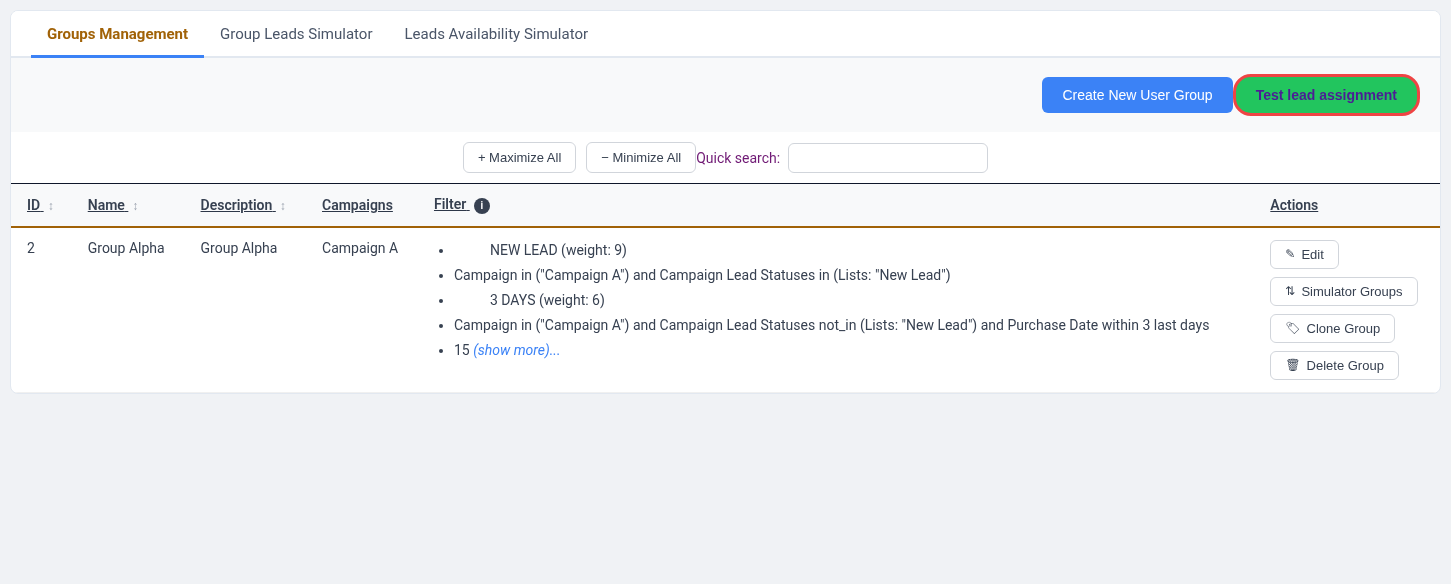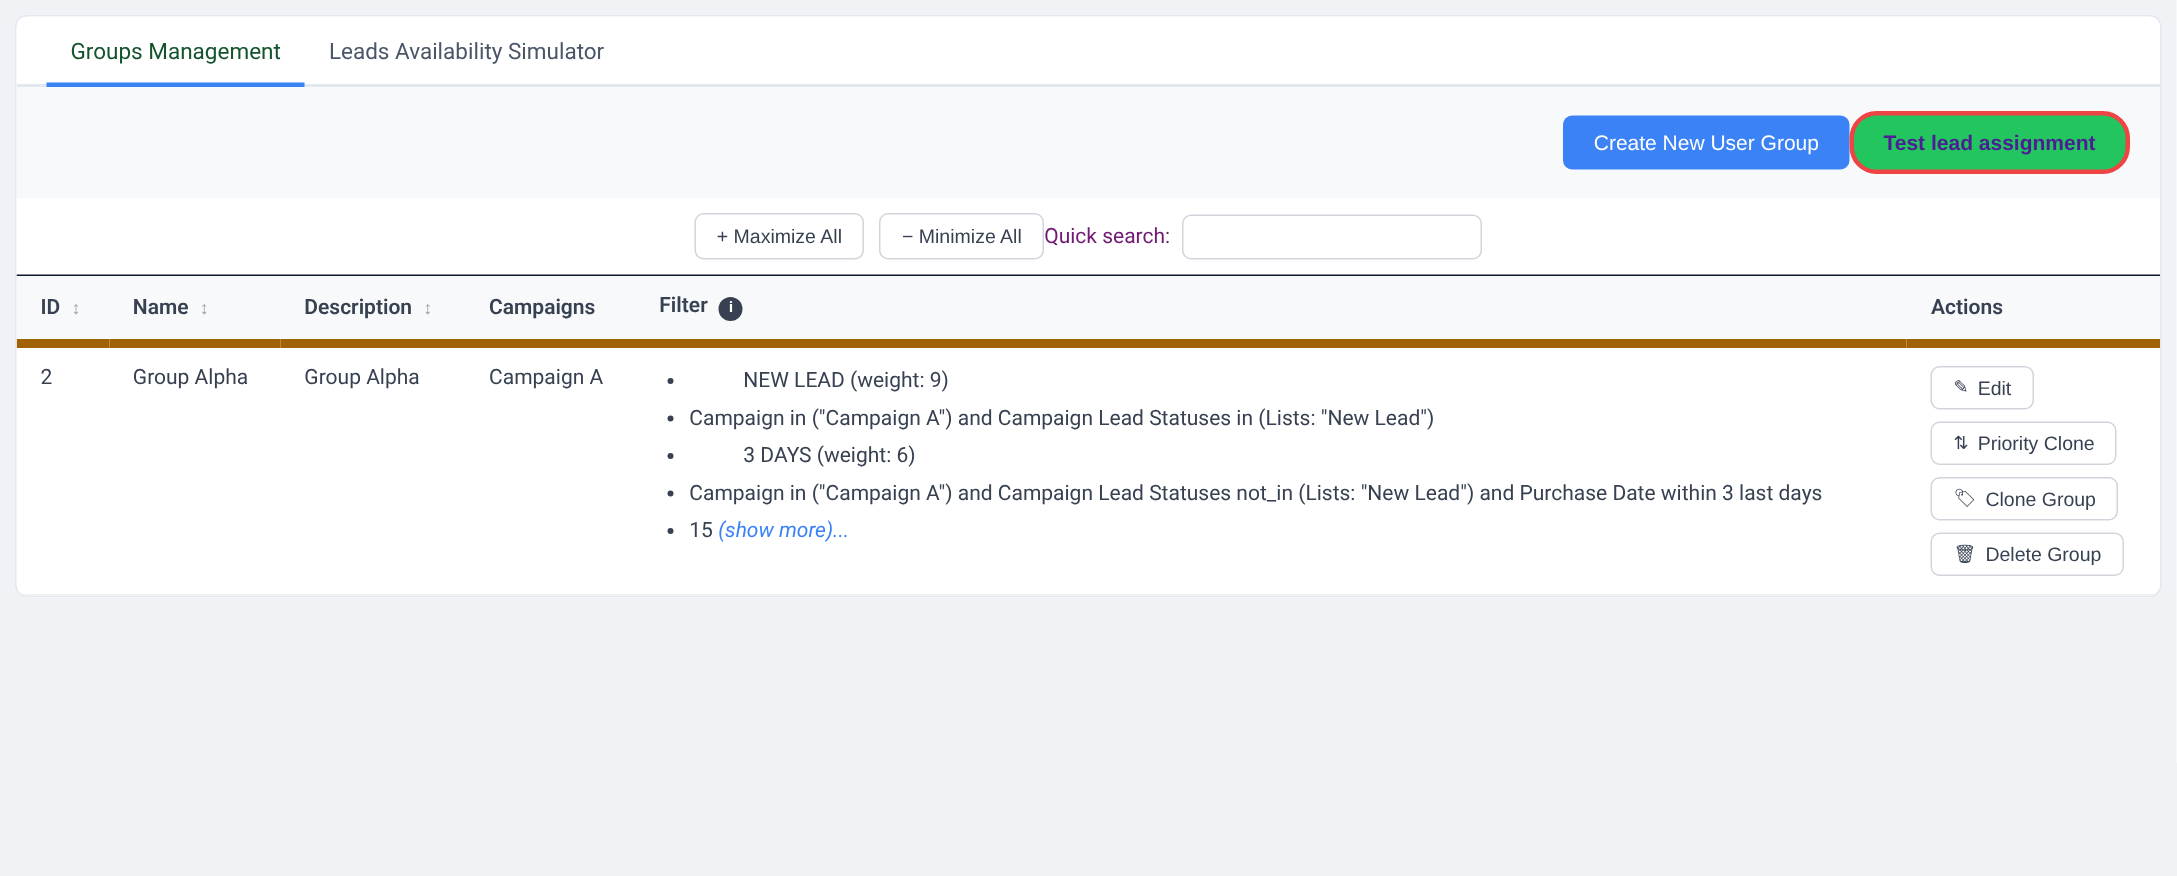--- a/index.html
+++ b/index.html
@@ -27,23 +27,23 @@
     .tab-item {
       padding: 14px 16px 12px;
       cursor: pointer;
       color: #4a5568;
       font-size: 15px;
       border-bottom: 3px solid transparent;
       margin-bottom: -2px;
       white-space: nowrap;
     }
     .tab-item.active {
-      color: #14532d;
+      color: #a16207;
       border-bottom-color: #3b82f6;
-      font-weight: 400;
+      font-weight: 700;
     }
     
     .toolbar {
       display: flex;
       justify-content: flex-end;
       align-items: center;
       padding: 16px 20px;
       gap: 0;
       background: #f8f9fa;
     }
@@ -109,21 +109,22 @@
     
     .table-container {
       overflow-x: auto;
     }
     table {
       width: 100%;
       border-collapse: collapse;
     }
     thead tr {
       background: #f8f9fa;
-      border-bottom: 6px solid #a16207;
+      border-bottom: 2px solid #a16207;
+      text-decoration: underline;
     }
     th {
       padding: 12px 16px;
       text-align: left;
       font-weight: 600;
       color: #374151;
       font-size: 14px;
       white-space: nowrap;
     }
     th .sort-icon {
@@ -191,20 +192,21 @@
       margin-left: 4px;
     }
   </style>
 </head>
 <body>
 
 <div class="page-wrapper">
 
   <div class="tabs-row">
     <div class="tab-item active">Groups Management</div>
+    <div class="tab-item">Group Leads Simulator</div>
     <div class="tab-item">Leads Availability Simulator</div>
   </div>
 
   <div class="toolbar">
     <button class="btn-create">Create New User Group</button>
     <button class="btn-test">Test lead assignment</button>
   </div>
 
   <div class="controls-row">
     <div class="controls-left">
@@ -262,21 +264,21 @@
               </ul>
             </td>
             <td>
               <div class="actions-cell">
                 <button class="action-btn">
                   <span class="icon">✎</span>
                   <span>Edit</span>
                 </button>
                 <button class="action-btn">
                   <span class="icon">⇅</span>
-                  <span>Priority Clone</span>
+                  <span>Simulator Groups</span>
                 </button>
                 <button class="action-btn">
                   <span class="icon">🏷</span>
                   <span>Clone Group</span>
                 </button>
                 <button class="action-btn">
                   <span class="icon">🗑</span>
                   <span>Delete Group</span>
                 </button>
               </div>

